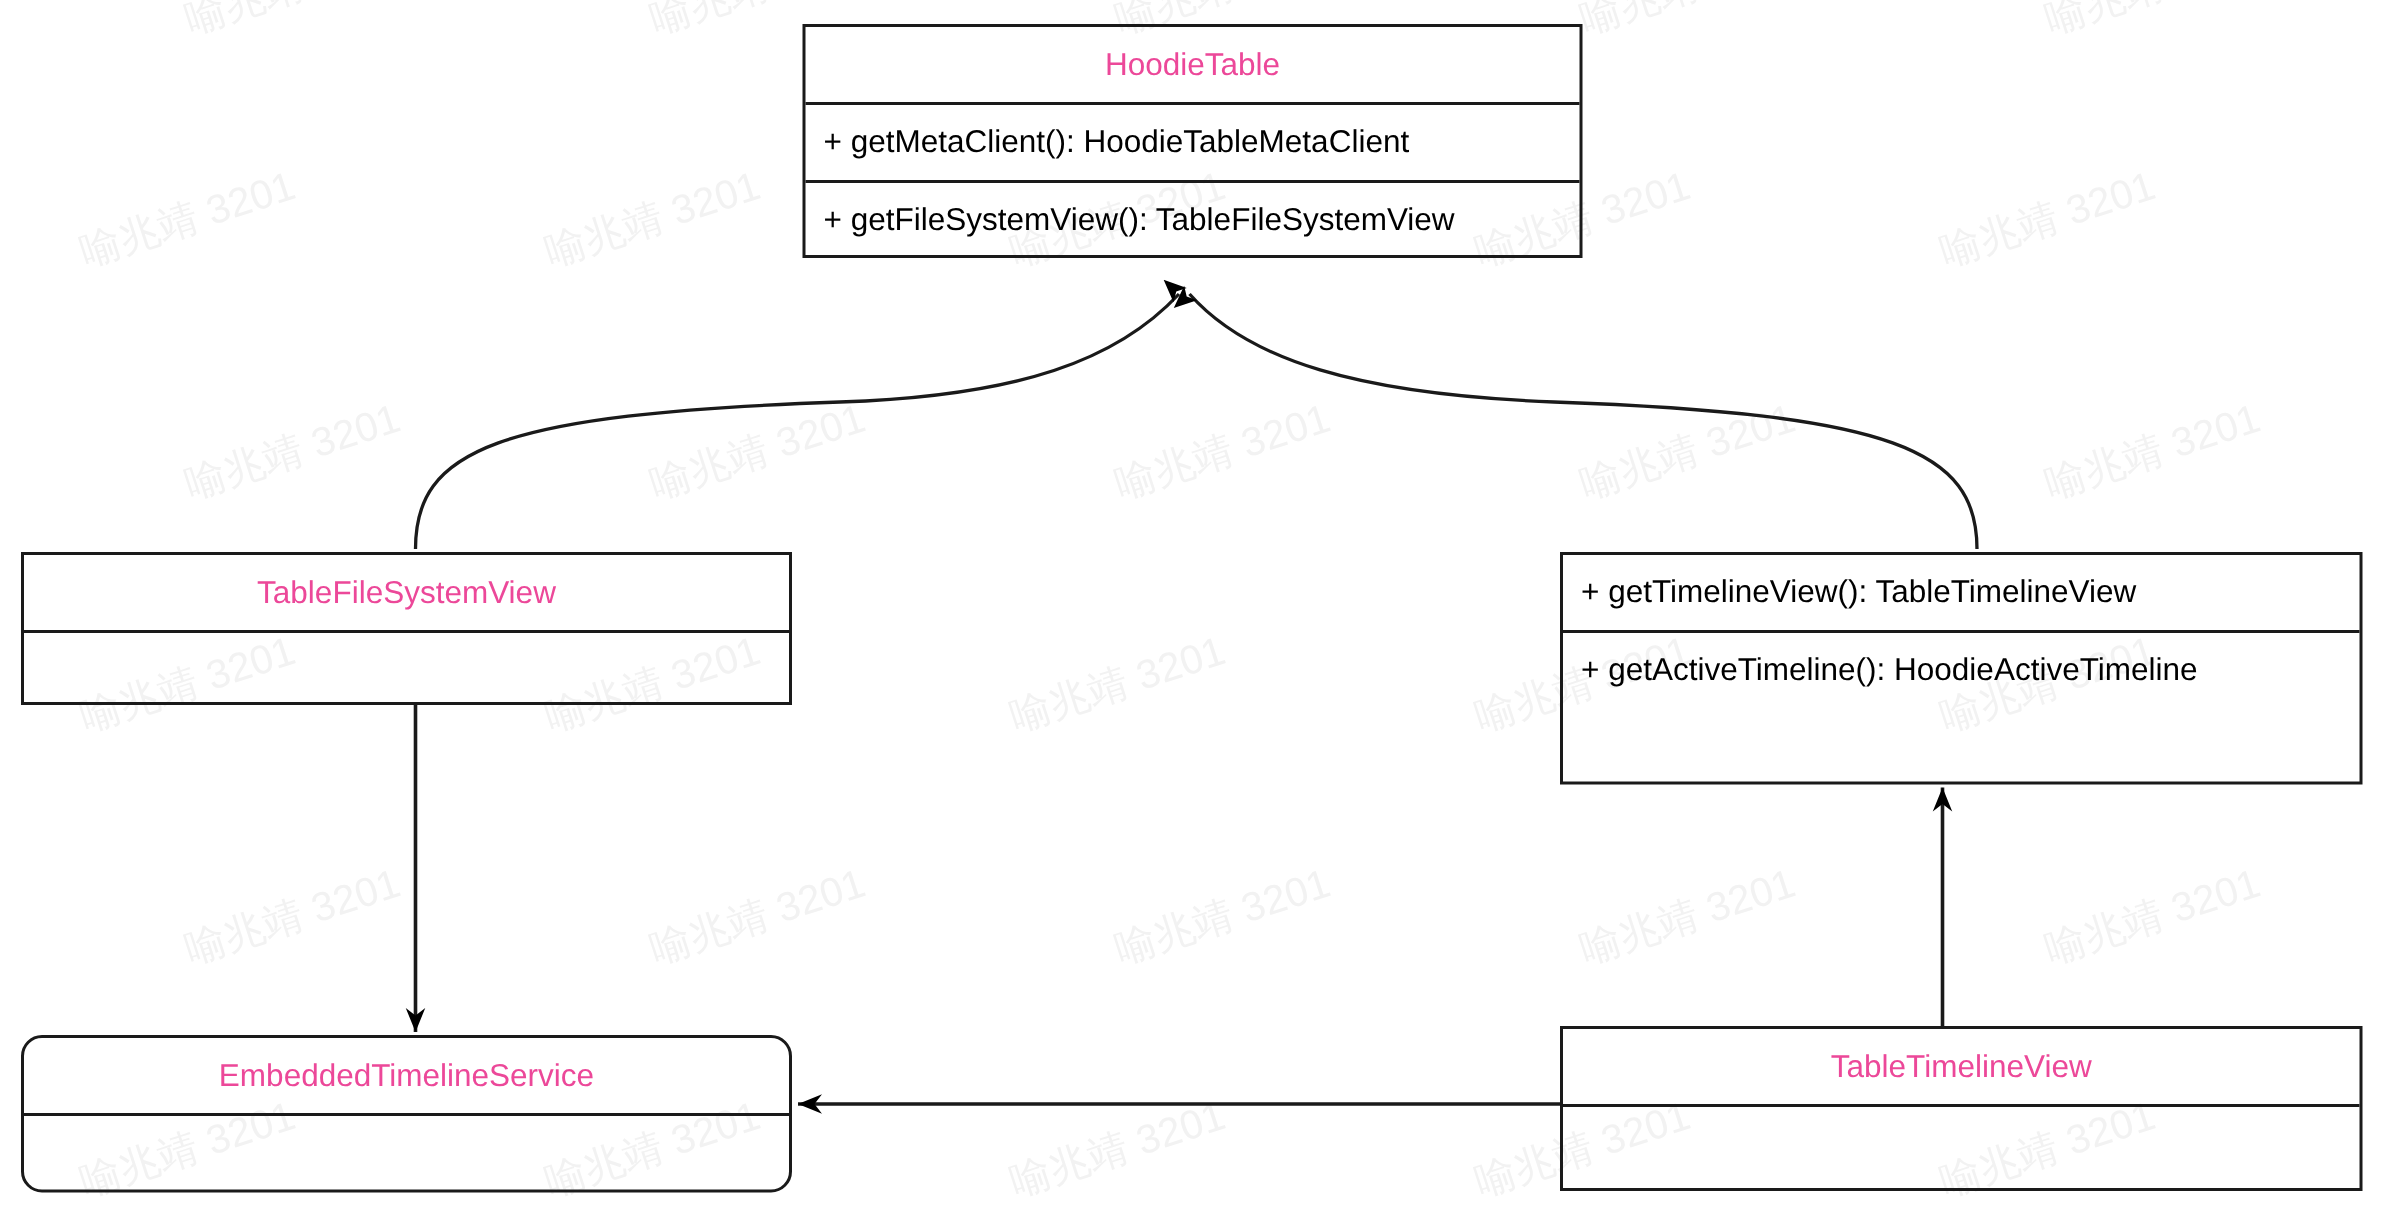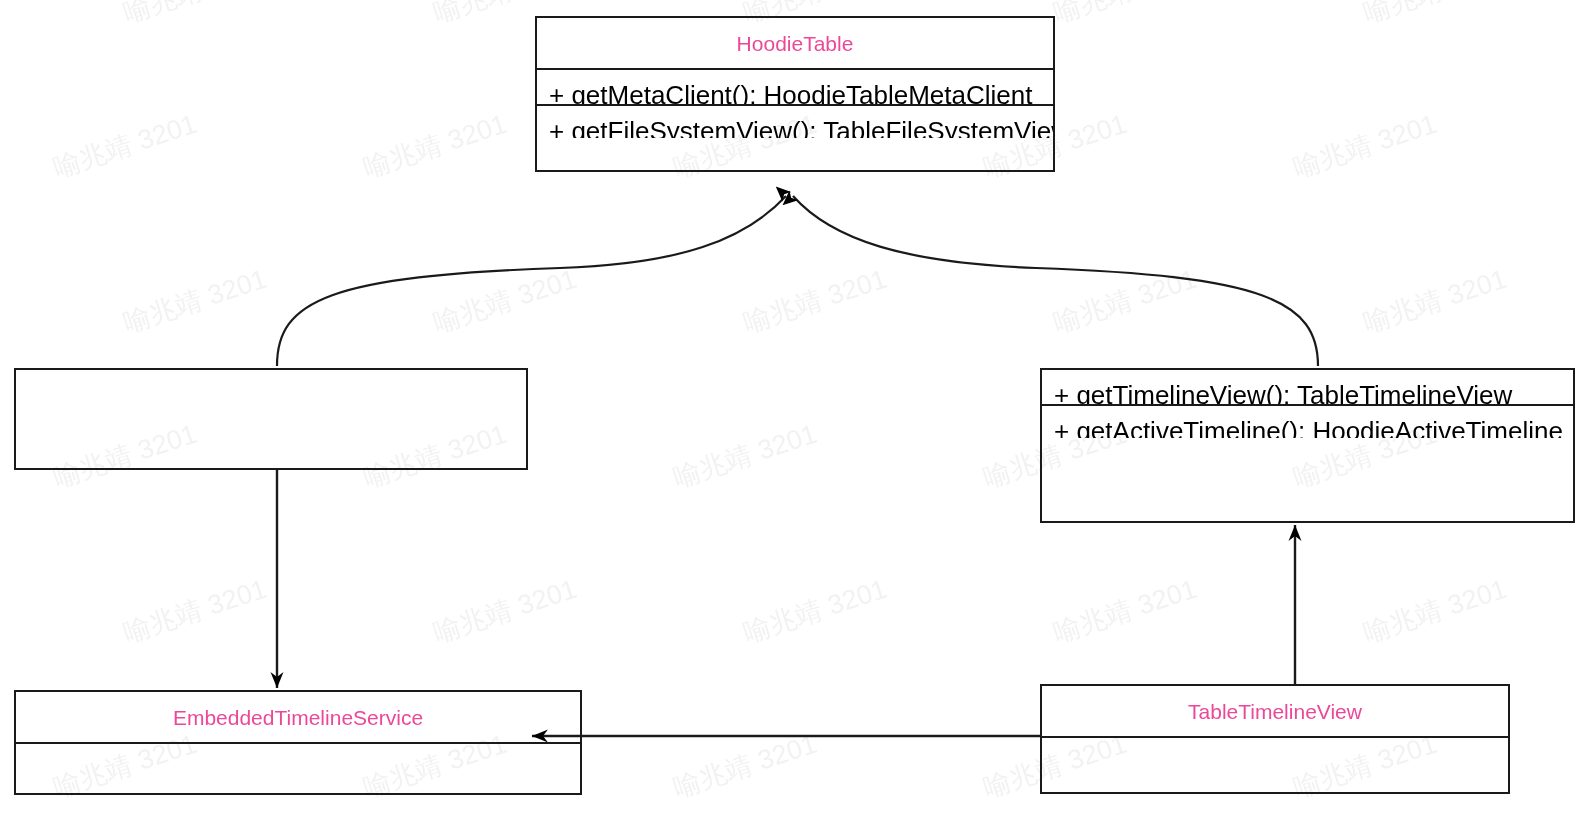--- a/index.html
+++ b/index.html
@@ -60,24 +60,24 @@
     border-bottom: 2px solid #1a1a1a;
     white-space: nowrap;
     overflow: hidden;
   }
   .uml-members {
     box-sizing: border-box;
     width: 100%;
   }
   .uml-member {
     box-sizing: border-box;
-    height: 34px;
+    height: 50px;
     line-height: 50px;
     padding-left: 12px;
-    font-size: 26px;
+    font-size: 21px;
     color: #000000;
     white-space: nowrap;
     overflow: hidden;
   }
   .uml-member + .uml-member {
     border-top: 2px solid #1a1a1a;
   }
   .uml-members.empty {
     height: 52px;
   }
@@ -143,31 +143,32 @@
 
   <div id="class-layer">
       <div class="uml-class" style="left: 535px; top: 16px; width: 520px; height: 156px;">
         <div class="uml-name">HoodieTable</div>
         <div class="uml-members">
           <div class="uml-member">+ getMetaClient(): HoodieTableMetaClient</div>
           <div class="uml-member">+ getFileSystemView(): TableFileSystemView</div>
         </div>
       </div>
       <div class="uml-class" style="left: 14px; top: 368px; width: 514px; height: 102px;">
+        <div class="uml-name">TableFileSystemView</div>
         <div class="uml-members empty"></div>
       </div>
       <div class="uml-class" style="left: 1040px; top: 368px; width: 535px; height: 155px;">
         <div class="uml-members">
           <div class="uml-member">+ getTimelineView(): TableTimelineView</div>
           <div class="uml-member">+ getActiveTimeline(): HoodieActiveTimeline</div>
         </div>
       </div>
-      <div class="uml-class" style="left: 14px; top: 690px; width: 568px; height: 105px;">
+      <div class="uml-class" style="left: 14px; top: 690px; width: 514px; height: 105px; border-radius: 14px;">
         <div class="uml-name">EmbeddedTimelineService</div>
         <div class="uml-members empty"></div>
       </div>
-      <div class="uml-class" style="left: 1040px; top: 684px; width: 470px; height: 110px;">
+      <div class="uml-class" style="left: 1040px; top: 684px; width: 535px; height: 110px;">
         <div class="uml-name">TableTimelineView</div>
         <div class="uml-members empty"></div>
       </div>
     </div>
 
 </div>
 
 </body></html>

